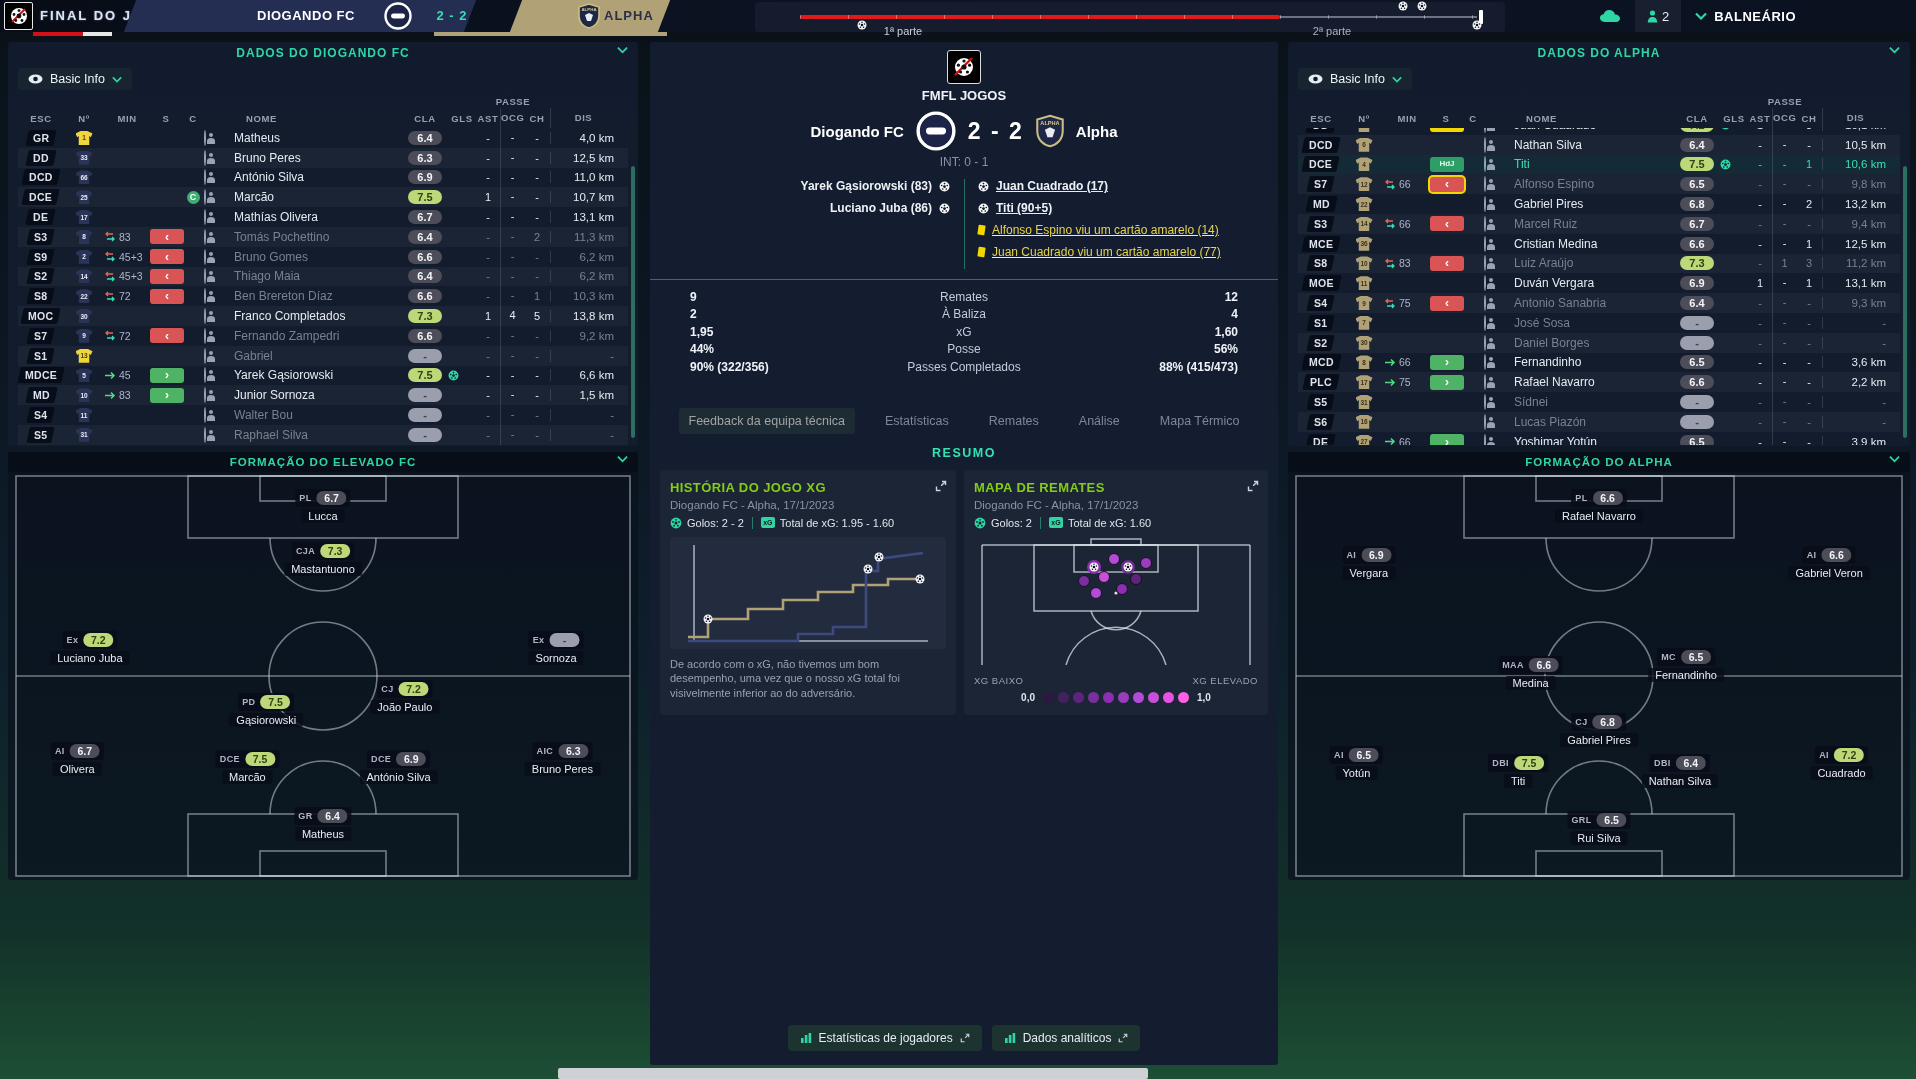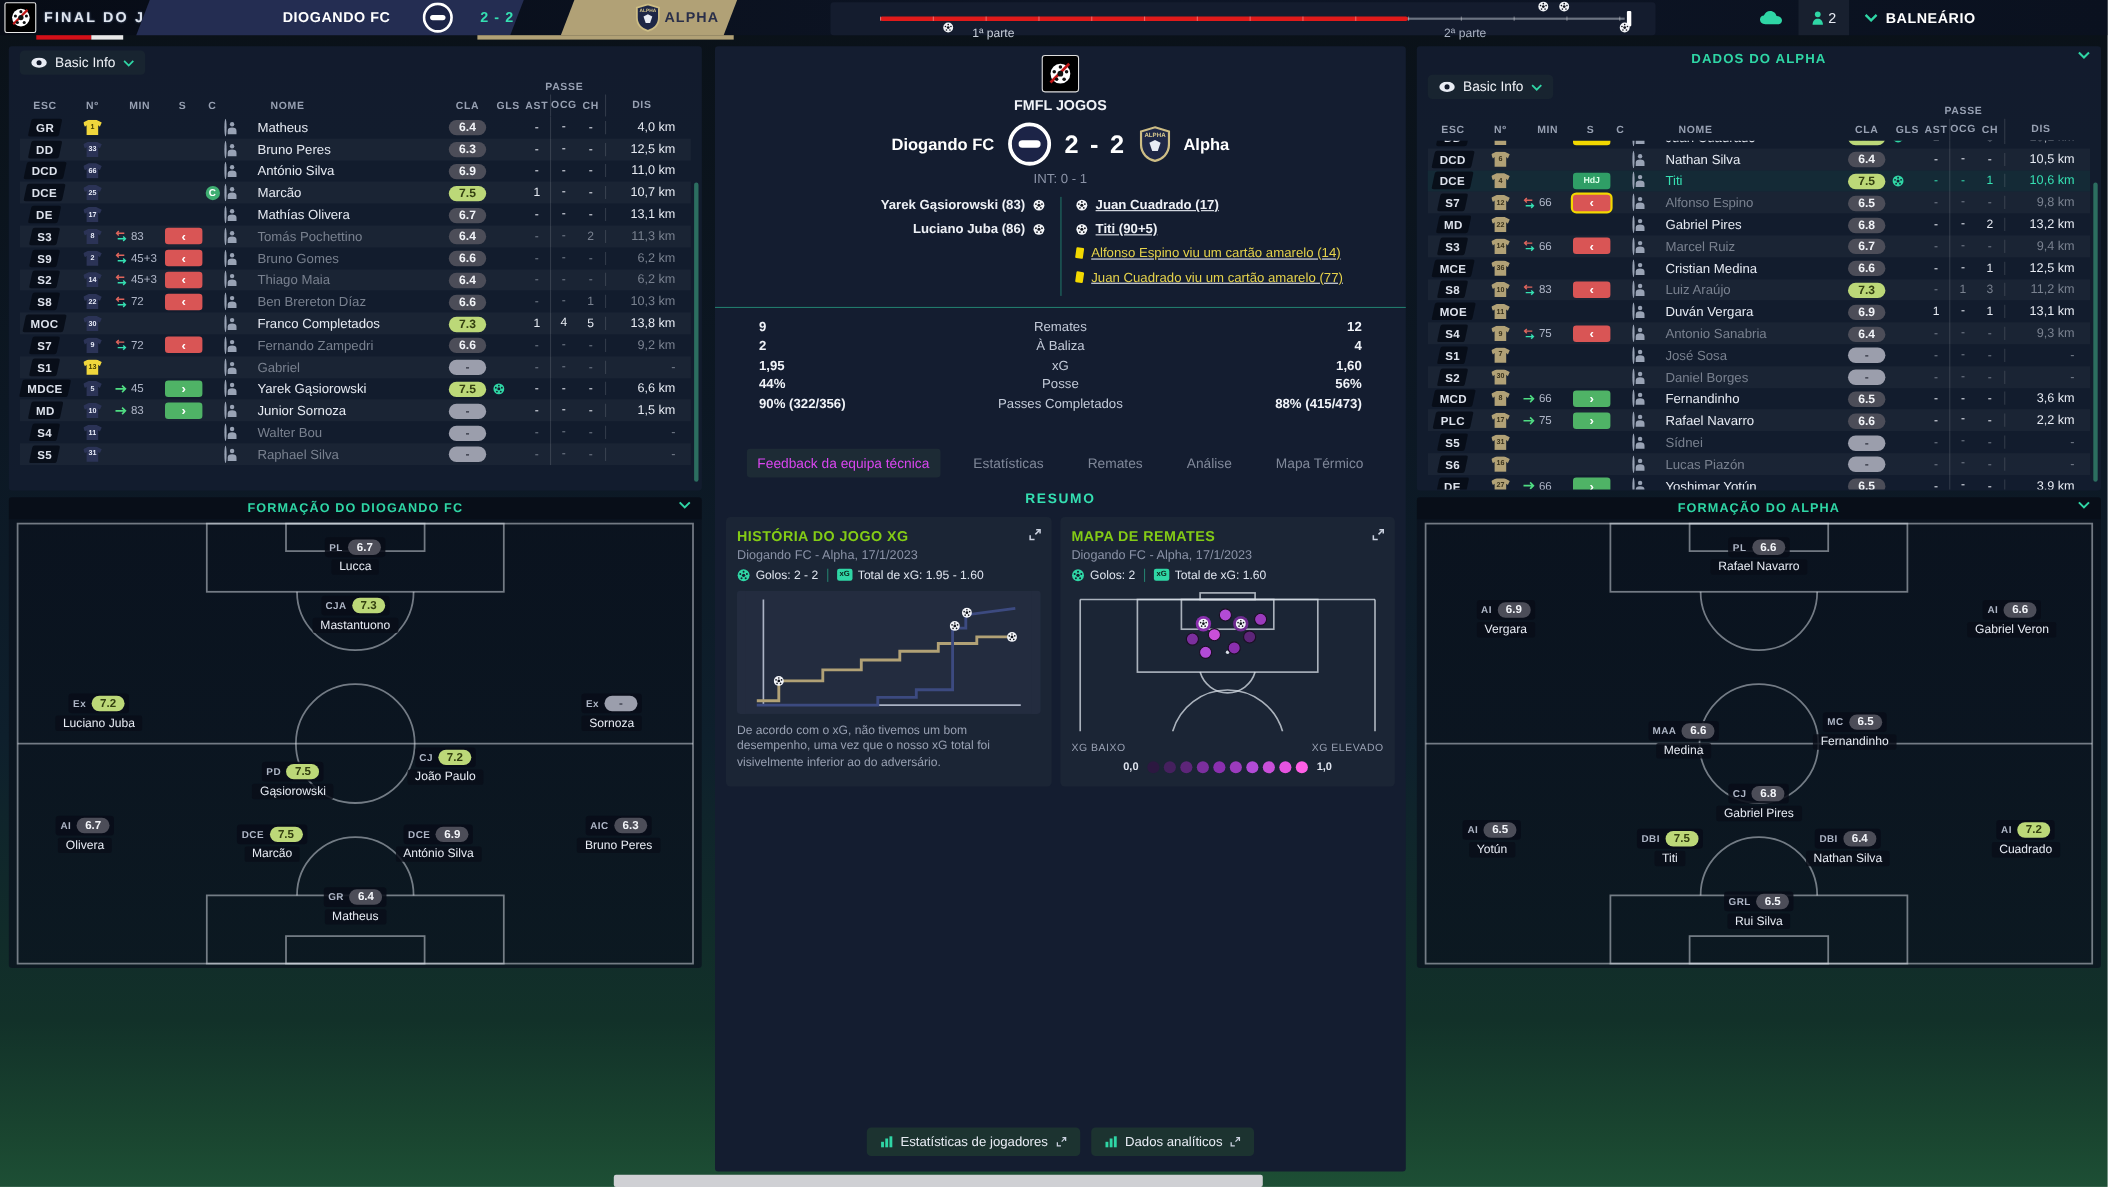--- a/index.html
+++ b/index.html
@@ -131,21 +131,21 @@
   .ev-line{display:flex;align-items:center;gap:7px;font-size:12px;font-weight:bold;color:#eef1f6;}
   .ev-line.card{color:#e6d34b;font-weight:normal;}
   .c-divider{height:1px;background:rgba(46,214,165,.5);margin:6px 0 0;}
   .c-stats{padding:8px 40px 0;}
   .stat-row{display:grid;grid-template-columns:1fr auto 1fr;align-items:center;height:17.5px;font-size:12px;}
   .stat-row .sv{font-weight:bold;color:#f0f3f8;}
   .stat-row .sv.r{text-align:right;}
   .stat-row .sl{color:#c3cad8;padding:0 18px;}
   .c-tabs{display:flex;justify-content:center;gap:20px;align-items:center;margin-top:32px;}
   .c-tab{font-size:12.5px;color:#7f8798;padding:6px 10px;border-radius:3px;}
-  .c-tab.active{background:#1d2b35;color:#d946ef;}
+  .c-tab.active{background:#1d2b35;color:#a3a3a3;}
   .c-section{text-align:center;font-size:12.5px;font-weight:bold;color:var(--tealbr);letter-spacing:1.5px;margin-top:12px;}
   .c-cards{display:flex;gap:8px;padding:10px 10px 0;}
   .ccard{background:#1b2535;border-radius:4px;padding:10px 10px 12px;position:relative;}
   .ccard.xg{width:296px;}
   .ccard.shots{width:304px;}
   .ccard-title{font-size:13px;font-weight:bold;color:#84cc16;letter-spacing:.4px;padding-right:20px;}
   .ccard-sub{font-size:11.5px;color:#8a92a6;margin-top:4px;}
   .ccard-meta{display:flex;align-items:flex-start;gap:8px;margin-top:6px;font-size:11px;color:#dfe4ee;}
   .meta-item{display:flex;align-items:flex-start;gap:5px;}
   .meta-sep{width:1px;align-self:stretch;background:rgba(46,214,165,.5);}
@@ -290,20 +290,28 @@
           <svg width="12" height="8" viewBox="0 0 12 8">
             <polyline points="1,1.5 6,6.5 11,1.5" fill="none" stroke="#2fd6a5" stroke-width="2.2"></polyline>
           </svg>
         </span>
       <span>BALNEÁRIO</span>
     </span>
   </div>
 </div>
 
 <div class="side-card tbl" id="left-data">
+  <div class="panel-title">
+    <span>DADOS DO DIOGANDO FC</span>
+    <span class="chev">
+        <svg width="11" height="8" viewBox="0 0 12 8">
+          <polyline points="1,1.5 6,6.5 11,1.5" fill="none" stroke="#2fd6a5" stroke-width="2"></polyline>
+        </svg>
+      </span>
+  </div>
   <div class="toolbar">
     <span class="view-btn">
       <svg width="15" height="10" viewBox="0 0 15 10">
           <ellipse cx="7.5" cy="5" rx="7" ry="4.6" fill="#e8ecf4"></ellipse>
           <circle cx="7.5" cy="5" r="2.3" fill="#10182a"></circle>
         </svg>
       <span>Basic Info</span>
       <span class="chev">
           <svg width="10" height="7" viewBox="0 0 12 8">
             <polyline points="1,1.5 6,6.5 11,1.5" fill="none" stroke="#2fd6a5" stroke-width="2"></polyline>
@@ -1119,21 +1127,21 @@
       <span class="cell vline">-</span>
       <span class="cell">-</span>
       <span class="discell vline" style="border-left:1px solid rgba(255,255,255,.13)">3,9 km</span>
     </div>
     </div>
   <div class="vscroll"></div>
 </div>
 
 <div class="form-card" id="left-form">
   <div class="form-title">
-    <span>FORMAÇÃO DO DIOGANDO FC</span>
+    <span>FORMAÇÃO DO ELEVADO FC</span>
     <span class="chev">
         <svg width="11" height="8" viewBox="0 0 12 8">
           <polyline points="1,1.5 6,6.5 11,1.5" fill="none" stroke="#2fd6a5" stroke-width="2"></polyline>
         </svg>
       </span>
   </div>
   <div class="pitch" id="left-pitch">
     <svg class="lines" width="630" height="408" viewBox="0 0 630 408">
       <g fill="none" stroke="#dbe1ea" stroke-opacity="0.5" stroke-width="1.6">
         <rect x="8" y="4" width="614" height="400"></rect>

